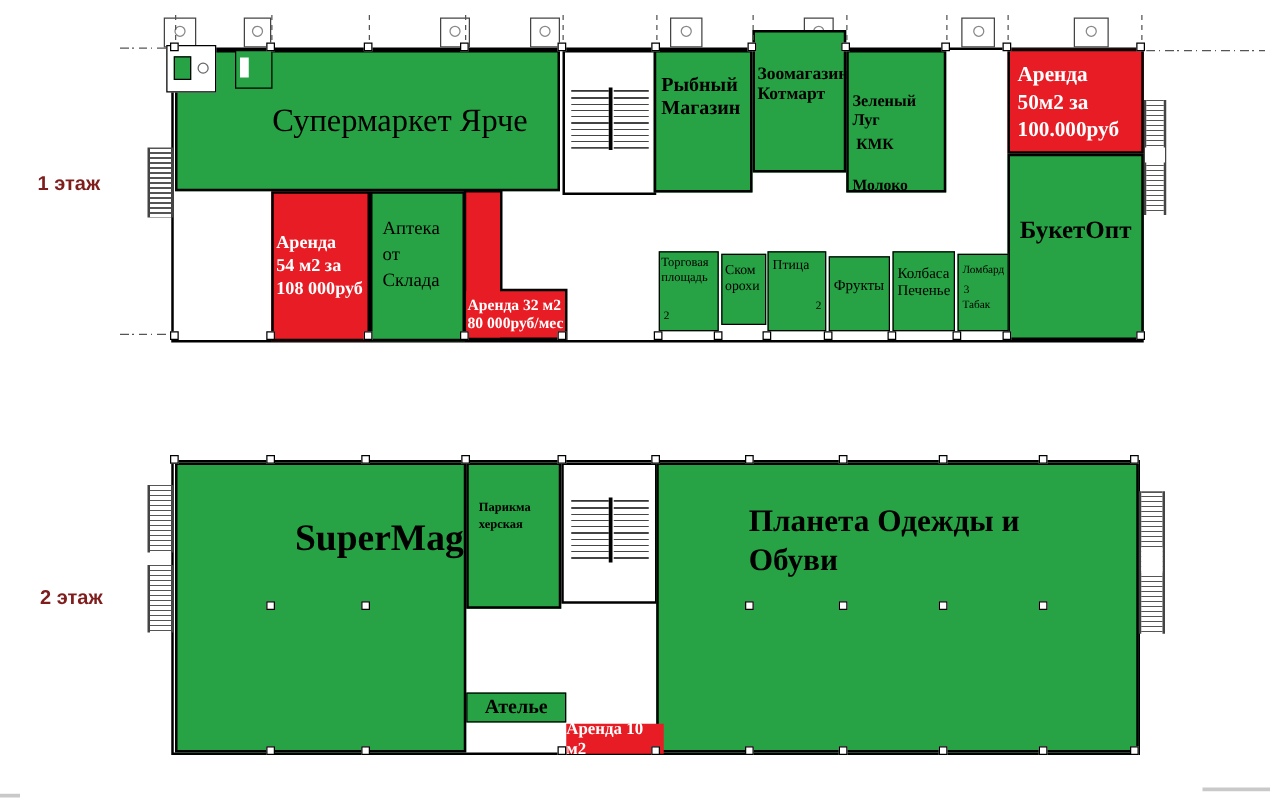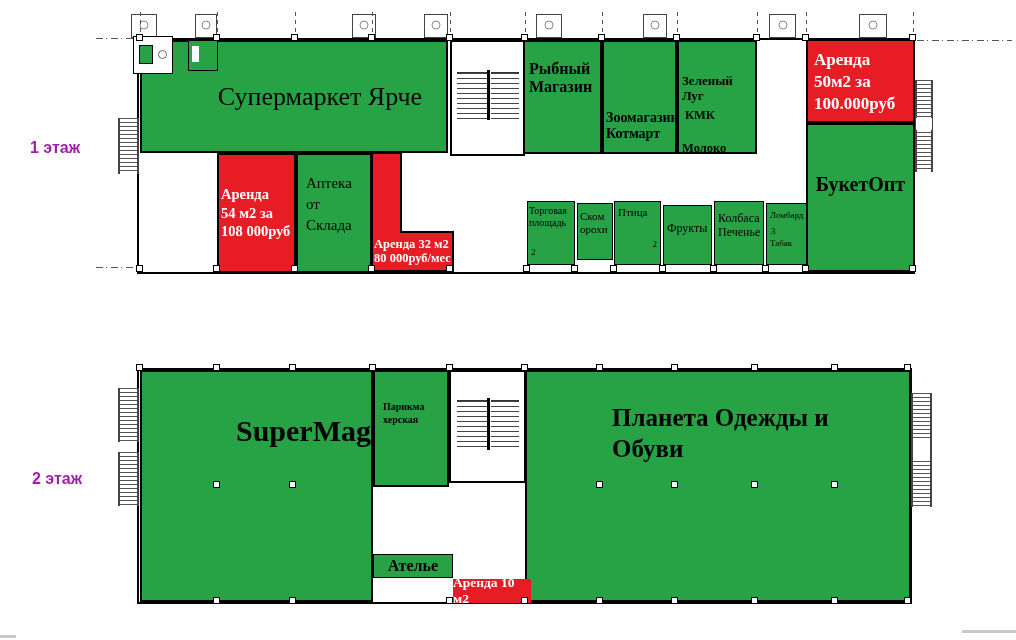--- a/index.html
+++ b/index.html
@@ -10,21 +10,21 @@
   .shell{position:absolute;box-sizing:border-box;border:2px solid #000;background:#fff;}
   
   .room{position:absolute;box-sizing:border-box;border:2px solid #000;display:flex;}
   .g{background:var(--green,#27a244);}
   .r{background:var(--red,#e81c24);}
   .lbl{white-space:pre-line;line-height:1.15;}
   .w{color:#fff;font-weight:bold;}
   .b{font-weight:bold;}
   
   .floorlbl{position:absolute;font-family:"Liberation Sans","DejaVu Sans",sans-serif;
-            font-weight:bold;font-size:16px;color:#a21caf;}
+            font-weight:bold;font-size:16px;color:#7f1d1d;}
   
   .treads{position:absolute;box-sizing:border-box;
           background:repeating-linear-gradient(to bottom,#444 0 1px,transparent 1px 5px);}
   .hatch{position:absolute;box-sizing:border-box;border-left:2px solid #444;border-right:2px solid #444;
          background:repeating-linear-gradient(to bottom,#555 0 1px,transparent 1px 4px);}
   .divider{position:absolute;background:#000;}
   
   .porch{position:absolute;box-sizing:border-box;height:24px;top:14px;border:1.5px solid #444;background:#fff;}
   .porch::after{content:"";position:absolute;left:50%;top:45%;width:7px;height:7px;
                 border:1px solid #888;border-radius:50%;transform:translate(-50%,-50%);}
@@ -72,21 +72,21 @@
   <div class="shell" style="left:450px;top:40px;width:75px;height:116px;"></div>
   <div class="treads" style="left:457px;top:72px;width:30px;height:47px;border-top:1px solid #333;"></div>
   <div class="treads" style="left:491px;top:72px;width:28px;height:47px;border-top:1px solid #333;"></div>
   <div class="divider" style="left:487px;top:70px;width:3px;height:50px;"></div>
 
   <div class="room g" style="left:523px;top:40px;width:79px;height:114px;padding:18px 0 0 4px;">
     <span class="lbl b" style="font-size:16px;">Рыбный
 Магазин</span>
   </div>
 
-  <div class="room g" style="left:602px;top:40px;width:75px;height:114px;padding:26px 0 10px 2px;align-items:flex-end;">
+  <div class="room g" style="left:602px;top:24px;width:75px;height:114px;padding:26px 0 10px 2px;">
     <span class="lbl b" style="font-size:14px;">Зоомагазин
 Котмарт</span>
   </div>
 
   <div class="room g" style="left:677px;top:40px;width:80px;height:114px;">
     <span class="abs lbl b" style="left:3px;top:32px;font-size:13px;">Зеленый Луг</span>
     <span class="abs lbl b" style="left:6px;top:66px;font-size:12.5px;">КМК</span>
     <span class="abs lbl b" style="left:3px;top:99px;font-size:12.5px;">Молоко</span>
   </div>
 
@@ -167,21 +167,21 @@
     <span class="lbl b" style="font-size:10px;line-height:1.3;">Парикма
 херская</span>
   </div>
 
   <div class="shell" style="left:449px;top:370px;width:77px;height:113px;"></div>
   <div class="treads" style="left:457px;top:400px;width:30px;height:48px;border-top:1px solid #333;"></div>
   <div class="treads" style="left:491px;top:400px;width:28px;height:48px;border-top:1px solid #333;"></div>
   <div class="divider" style="left:487px;top:398px;width:3px;height:52px;"></div>
 
   <div class="room g" style="left:525px;top:370px;width:386px;height:232px;padding:30px 0 0 72px;">
-    <span class="lbl b" style="font-size:25px;line-height:1.25;margin-left:13px;">Планета Одежды и
+    <span class="lbl b" style="font-size:25px;line-height:1.25;">Планета Одежды и
 Обуви</span>
   </div>
 
   <div class="room g" style="left:373px;top:554px;width:80px;height:24px;border-width:1.5px;align-items:center;justify-content:center;">
     <span class="lbl b" style="font-size:16px;">Ателье</span>
   </div>
   <div class="room r" style="left:453px;top:579px;width:78px;height:24px;border:none;align-items:center;justify-content:center;">
     <span class="lbl w" style="font-size:13.5px;">Аренда 10 м2</span>
   </div>
 

